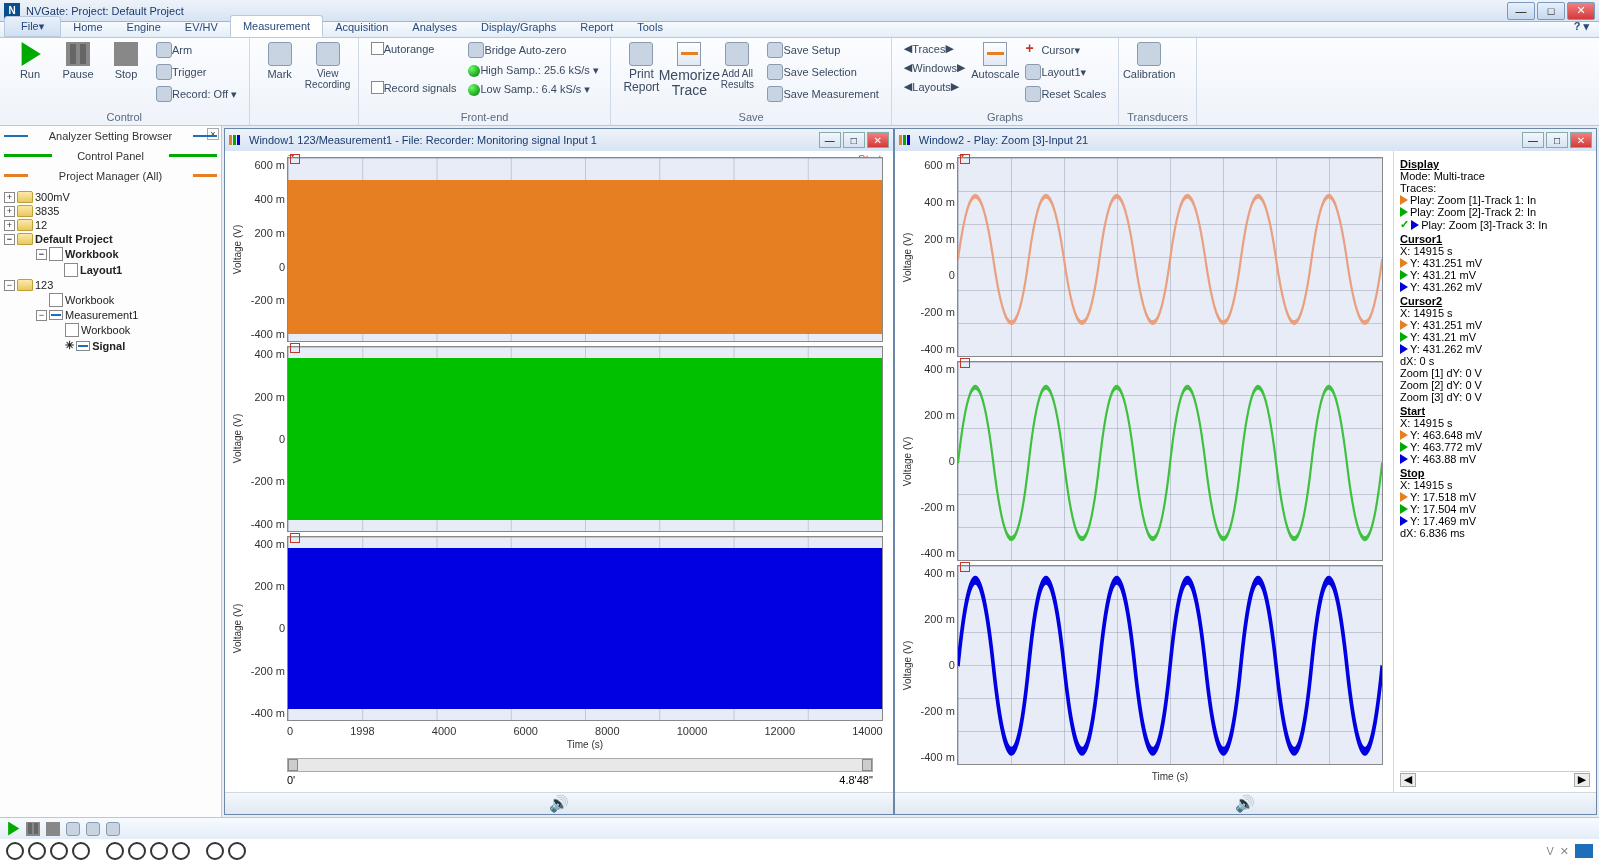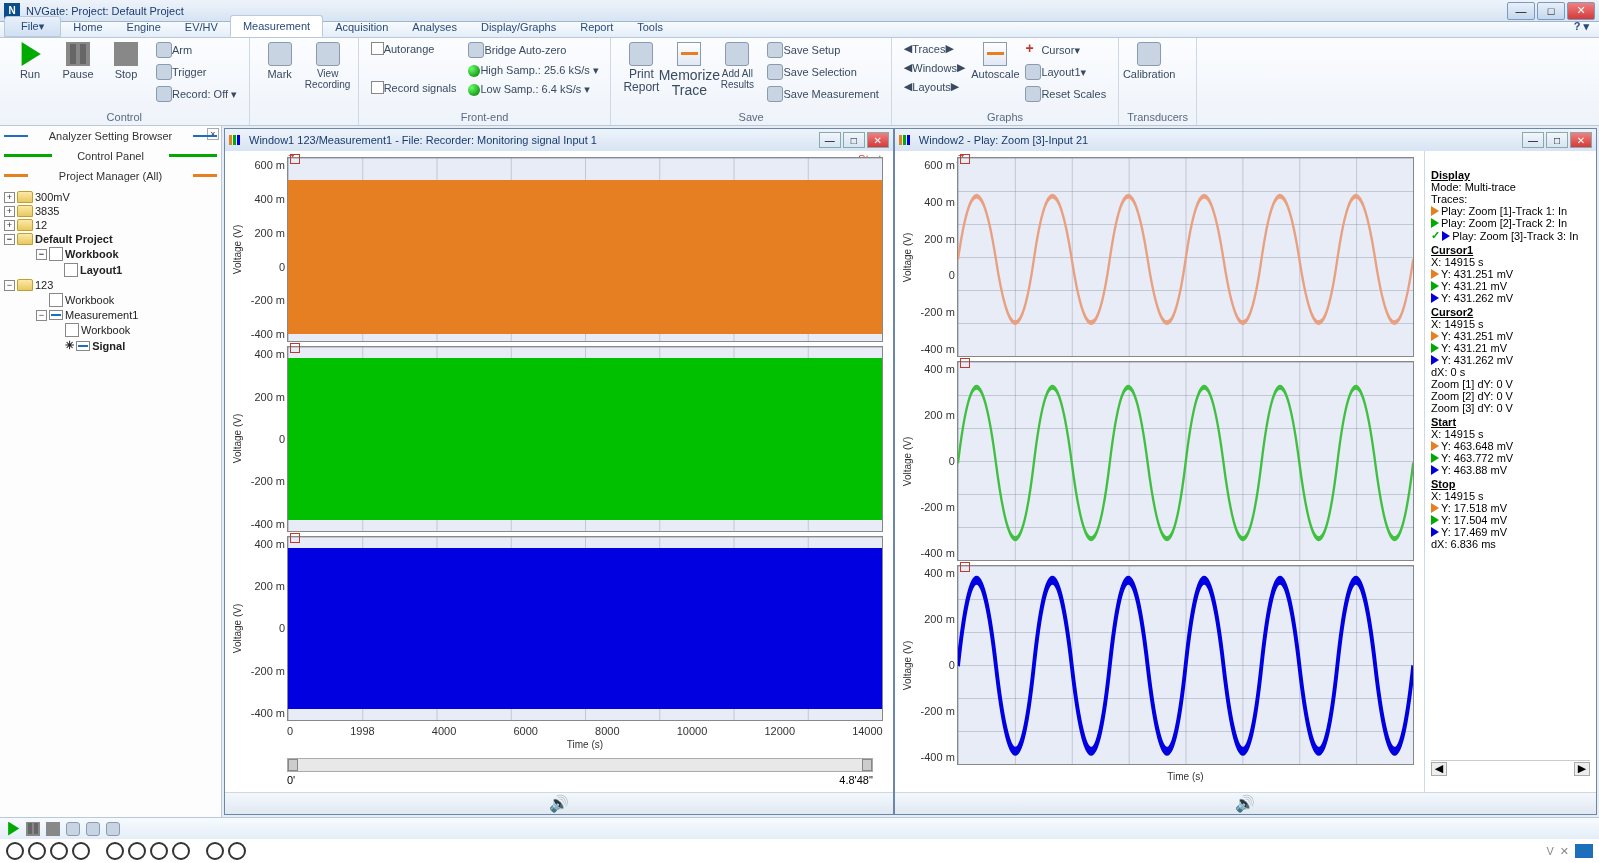--- a/index.html
+++ b/index.html
@@ -88,21 +88,21 @@
 .xaxis { display:flex; padding-left:56px; justify-content:space-between; font-size:9.5px; color:#333; }
 .xlab { text-align:center; font-size:10px; color:#333; padding:2px 0 4px 56px; }
 .slider { margin:4px 10px 2px 56px; height:14px; background:#e8e8e8; border:1px solid #aaa; position:relative;}
 .slider .thumb{position:absolute;left:0;top:0;bottom:0;width:10px;background:#ccc;border:1px solid #888;}
 .slider .thumb.r{left:auto;right:0;}
 .sndbar { height:22px; background:linear-gradient(#f4f8fc,#e0e8f2); display:flex;align-items:center;justify-content:center;color:#0a8030;font-size:16px; border-top:1px solid #cfd9e6;}
 .startlbl { position:absolute; top:2px; right:12px; color:#c0392b; font-style:italic; font-size:11px;}
 .zlbl { position:absolute; top:2px; left:62px; color:#c0392b; font-style:italic; font-size:11px;}
 
 
-.infop { width:172px; background:#fff; border-left:1px solid #cfd9e6; padding:16px 6px; font-size:12px; overflow:auto; display:flex;flex-direction:column;}
+.infop { width:203px; background:#fff; border-left:1px solid #cfd9e6; padding:5px 6px; font-size:12px; overflow:auto; display:flex;flex-direction:column;}
 .infop .h { font-weight:bold; text-decoration:underline; color:#000; margin-top:2px;}
 .infop .row { display:flex; align-items:center; gap:2px; color:#000; white-space:nowrap;}
 .infop .tri { width:0;height:0;border-top:5px solid transparent;border-bottom:5px solid transparent;border-left:8px solid; display:inline-block;}
 .tri.o{border-left-color:#e67e22}.tri.g{border-left-color:#0a0}.tri.b{border-left-color:#00d}
 .infop .scroll { margin-top:auto; height:16px; border-top:1px solid #ccc; display:flex;align-items:center;}
 .infop .scroll .ab{width:16px;height:14px;border:1px solid #aaa;background:#eee;display:flex;align-items:center;justify-content:center;}
 
 
 .bottombar { height:22px; background:linear-gradient(#f7fbff,#e4edf7); border-top:1px solid #b9c8da; display:flex; align-items:center; padding:0 6px; gap:6px;}
 .bottombar .bic { width:14px;height:14px; }

